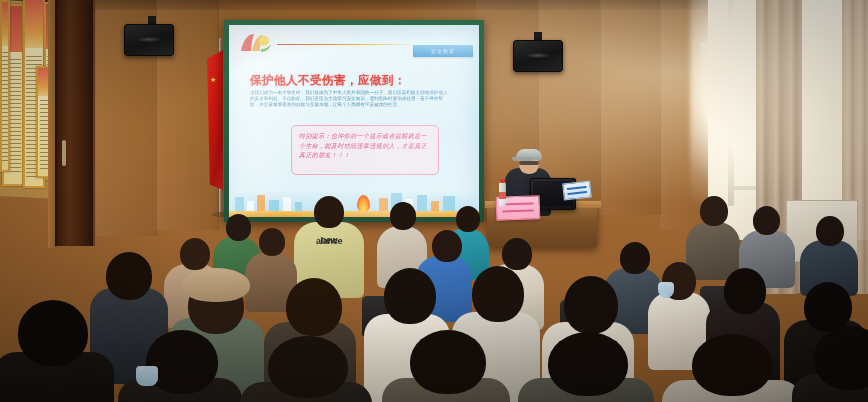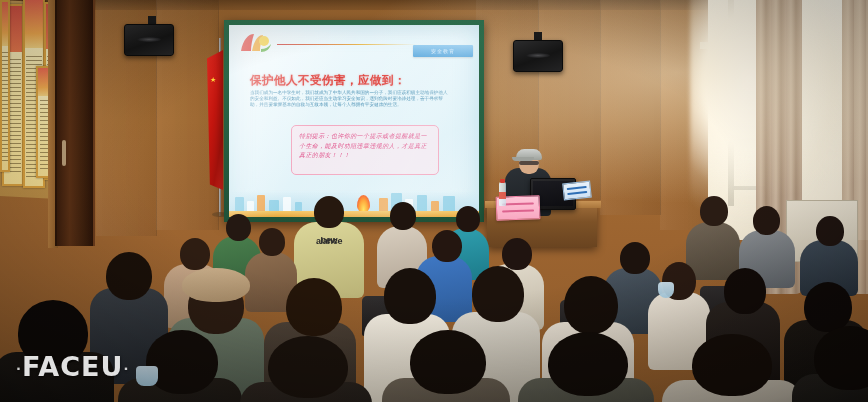--- a/index.html
+++ b/index.html
@@ -612,17 +612,14 @@
     <div class="torso" style="width:140px;height:90px;background:linear-gradient(170deg,#c9c1b2,#8e877a);top:46px;left:-10px;"></div>
     <div class="head" style="width:80px;height:62px;background:#150d08;left:20px;top:0;"></div>
   </div>
 
   <div class="person" style="left:800px;top:326px;">
     <div class="torso" style="width:110px;height:96px;background:linear-gradient(170deg,#23201c,#0c0a08);top:48px;left:-8px;"></div>
     <div class="head" style="width:72px;height:64px;background:#0f0a07;left:14px;top:0;"></div>
   </div>
 
   <div class="vignette"></div>
-  <div class="watermark">
-    <span class="dot">·</span><span>FACEU</span><span class="dot">·</span>
-  </div>
 
 </div>
 
 </body></html>

